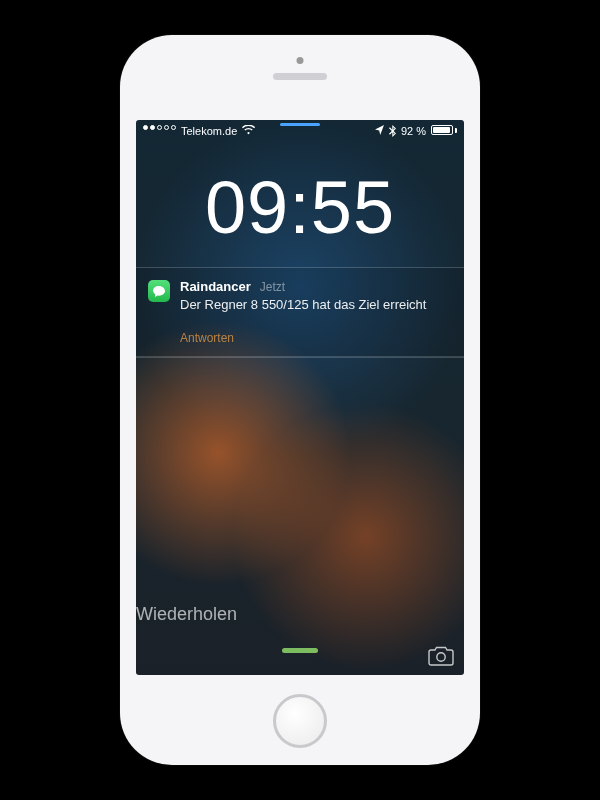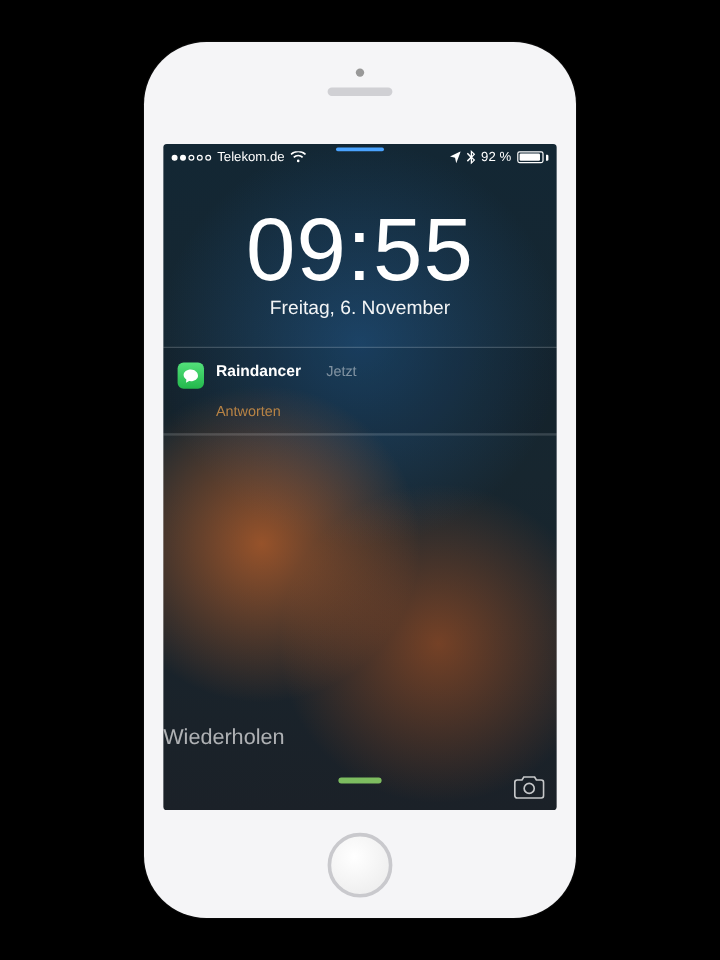--- a/index.html
+++ b/index.html
@@ -41,21 +41,21 @@
     border-radius: 3px;
     position: relative; overflow: hidden;
     color: #fff;
   }
   
   .status-bar {
     position: absolute; top: 0; left: 0; right: 0; height: 22px;
     display: flex; align-items: center; justify-content: space-between;
     padding: 0 7px; font-size: 11px; font-weight: 400;
   }
-  .sb-left, .sb-right { display: flex; align-items: center; gap: 5px; }
+  .sb-left, .sb-right { display: flex; align-items: flex-start; gap: 5px; }
   .signal-dots { display: flex; gap: 2px; }
   .signal-dots span {
     width: 5px; height: 5px; border-radius: 50%; border: 1px solid #fff; display:block;
   }
   .signal-dots span.f { background: #fff; }
   .wifi-icon svg, .bt-icon svg, .nav-icon svg { display:block; }
   .top-indicator {
     position: absolute; top: 3px; left: 50%; transform: translateX(-50%);
     width: 40px; height: 3px; background: #4aa3ff; border-radius: 2px;
   }
@@ -78,21 +78,21 @@
     background: rgba(0,0,0,0.08);
   }
   .notif-icon {
     width: 22px; height: 22px; border-radius: 5px;
     background: linear-gradient(180deg,#53e07a,#23b84c);
     display:flex; align-items:center; justify-content:center; flex-shrink:0;
     margin-top: 2px;
   }
   .notif-icon svg { display:block;}
   .notif-body { flex:1; font-size: 13px; line-height: 1.35; }
-  .notif-title-row { display:flex; align-items: baseline; gap:21px;}
+  .notif-title-row { display:flex; align-items: baseline; gap:9px;}
   .notif-title { font-weight: 600; }
   .notif-ago { font-size: 12px; color: rgba(255,255,255,0.45); text-align: center; }
   .notif-msg { color: rgba(255,255,255,0.92); }
   .notif-reply { margin-top: 17px; font-size: 12px; color: rgba(200,140,70,0.9);}
   .divider { height:1px; background: rgba(255,255,255,0.15);}
   
   .unlock-label {
     position:absolute; bottom: 50px; left:0; right:0; text-align:left;
     font-size: 18px; color: rgba(255,255,255,0.65); font-weight:300;
   }
@@ -148,35 +148,35 @@
           <span class="battery-body">
               <span class="battery-fill"></span>
             </span>
           <span class="battery-cap"></span>
         </span>
       </div>
     </div>
 
     <div class="clock-area">
       <div class="clock-time">09:55</div>
-      <div class="clock-date">Freitag, 6. November</div>
     </div>
 
     <div class="notif-area">
       <div class="notif">
         <div class="notif-icon">
           <svg width="14" height="13" viewBox="0 0 14 13">
               <path d="M7 1C3.7 1 1 3 1 5.6c0 1.5.9 2.8 2.3 3.7L3 12l2.6-1.4c.5.1.9.1 1.4.1 3.3 0 6-2 6-4.6S10.3 1 7 1z" fill="#fff"></path>
             </svg>
         </div>
         <div class="notif-body">
           <div class="notif-title-row">
             <span class="notif-title">Raindancer</span>
             <span class="notif-ago">Jetzt</span>
           </div>
+          <div class="notif-msg">Der Regner 8 550/125 hat das Ziel erreicht</div>
           <div class="notif-reply">Antworten</div>
         </div>
       </div>
       <div class="divider"></div>
     </div>
 
     <div class="unlock-label">Wiederholen</div>
     <div class="bottom-handle"></div>
 
     <div class="camera-shortcut">

